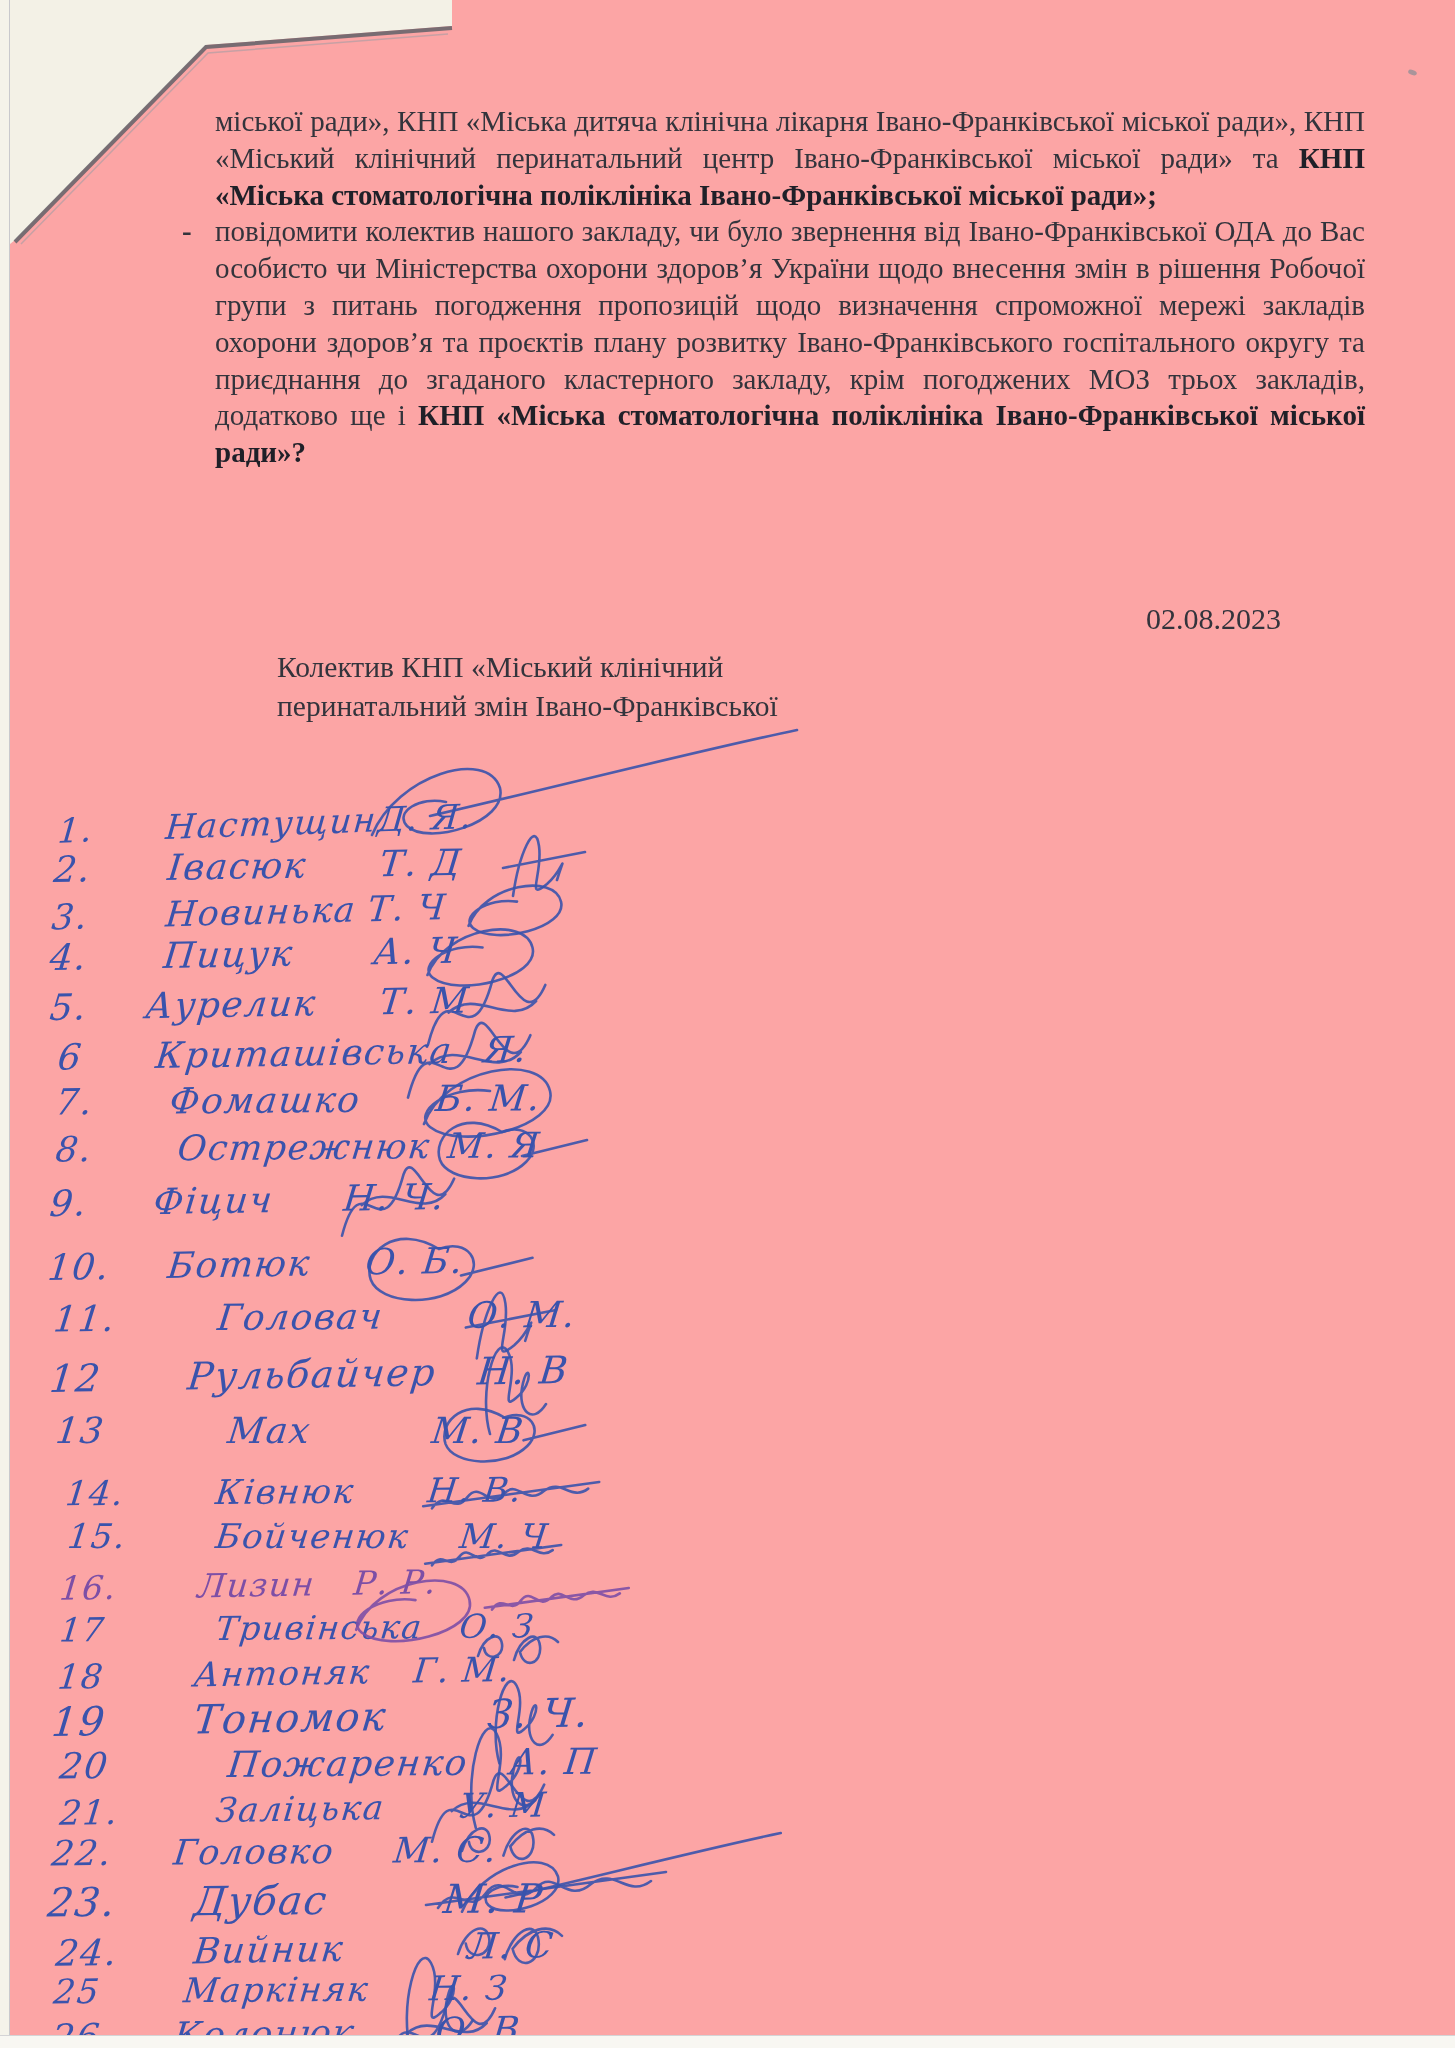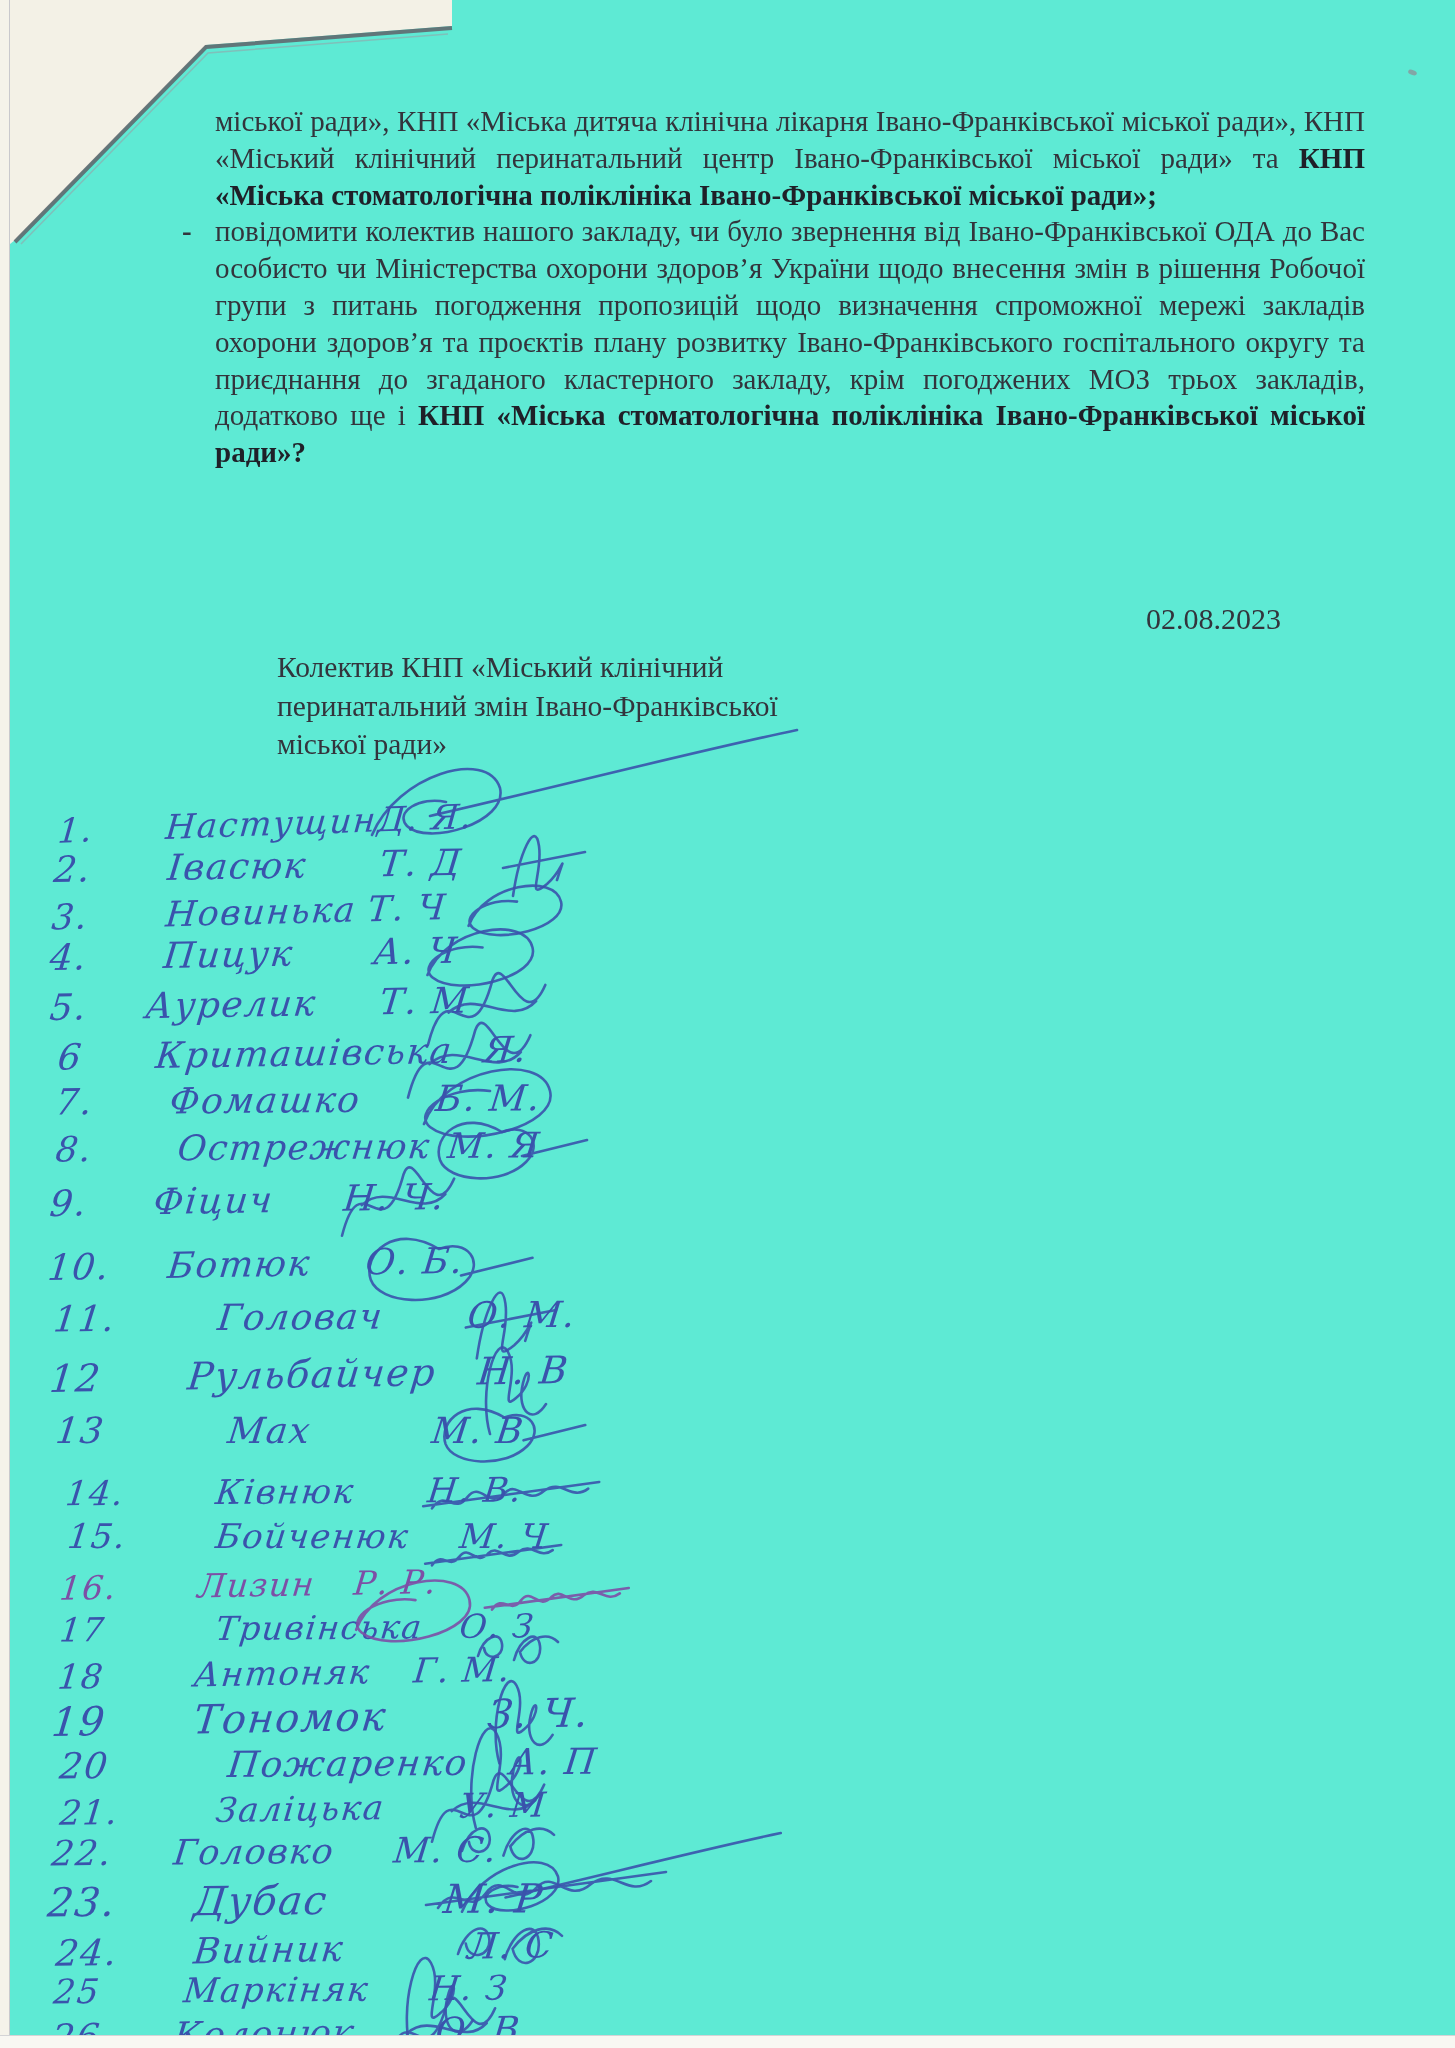--- a/index.html
+++ b/index.html
@@ -1,16 +1,16 @@
 <!DOCTYPE html>
 <html><head>
 <meta charset="utf-8">
 <style>
   html,body{margin:0;padding:0;background:#c8c9cd;}
-  .page{position:relative;width:1455px;height:2048px;background:#5eead4;overflow:hidden;
+  .page{position:relative;width:1455px;height:2048px;background:#fca5a5;overflow:hidden;
         font-family:"Liberation Serif",serif;}
   
   .typed{position:absolute;left:215px;top:103px;width:1150px;font-size:29px;line-height:36.8px;
          color:#33343c;text-align:justify;}
   .typed p{margin:0;}
   .typed .b{font-weight:bold;color:#1f2028;}
   .p-dash{position:relative;}
   .dash{position:absolute;left:-33px;top:0;font-weight:bold;}
   .date{position:absolute;left:1146px;top:602px;font-size:30px;color:#33343c;}
   .signatory{position:absolute;left:277px;top:648px;font-size:29.5px;line-height:38.5px;color:#33343c;}
@@ -38,21 +38,20 @@
     <p class="p-dash">
       <span class="dash">-</span><span><span>повідомити колектив нашого закладу, чи було звернення від Івано-Франківської ОДА до Вас особисто чи Міністерства охорони здоров’я України щодо внесення змін в рішення Робочої групи з питань погодження пропозицій щодо визначення спроможної мережі закладів охорони здоров’я та проєктів плану розвитку Івано-Франківського госпітального округу та приєднання до згаданого кластерного закладу, крім погоджених МОЗ трьох закладів, додатково ще і </span><span class="b">КНП «Міська стоматологічна поліклініка Івано-Франківської міської ради»?</span></span>
     </p>
   </div>
 
   <div class="date">02.08.2023</div>
 
   <div class="signatory">
     <div>Колектив КНП «Міський клінічний</div>
     <div>перинатальний змін Івано-Франківської</div>
-    <div>міської ради»</div>
   </div>
 
   <div id="signers">
       <div class="sig-row" style="top: 797px; font-size: 34px; transform: rotate(-2deg);">
         <span style="left: 10px;">1.</span>
         <span style="left: 118px;">Настущин</span>
         <span style="left: 330px;">Д. Я.</span>
       </div>
       <div class="sig-row" style="top: 842px; font-size: 36px; transform: rotate(-1deg);">
         <span style="left: 6px;">2.</span>

